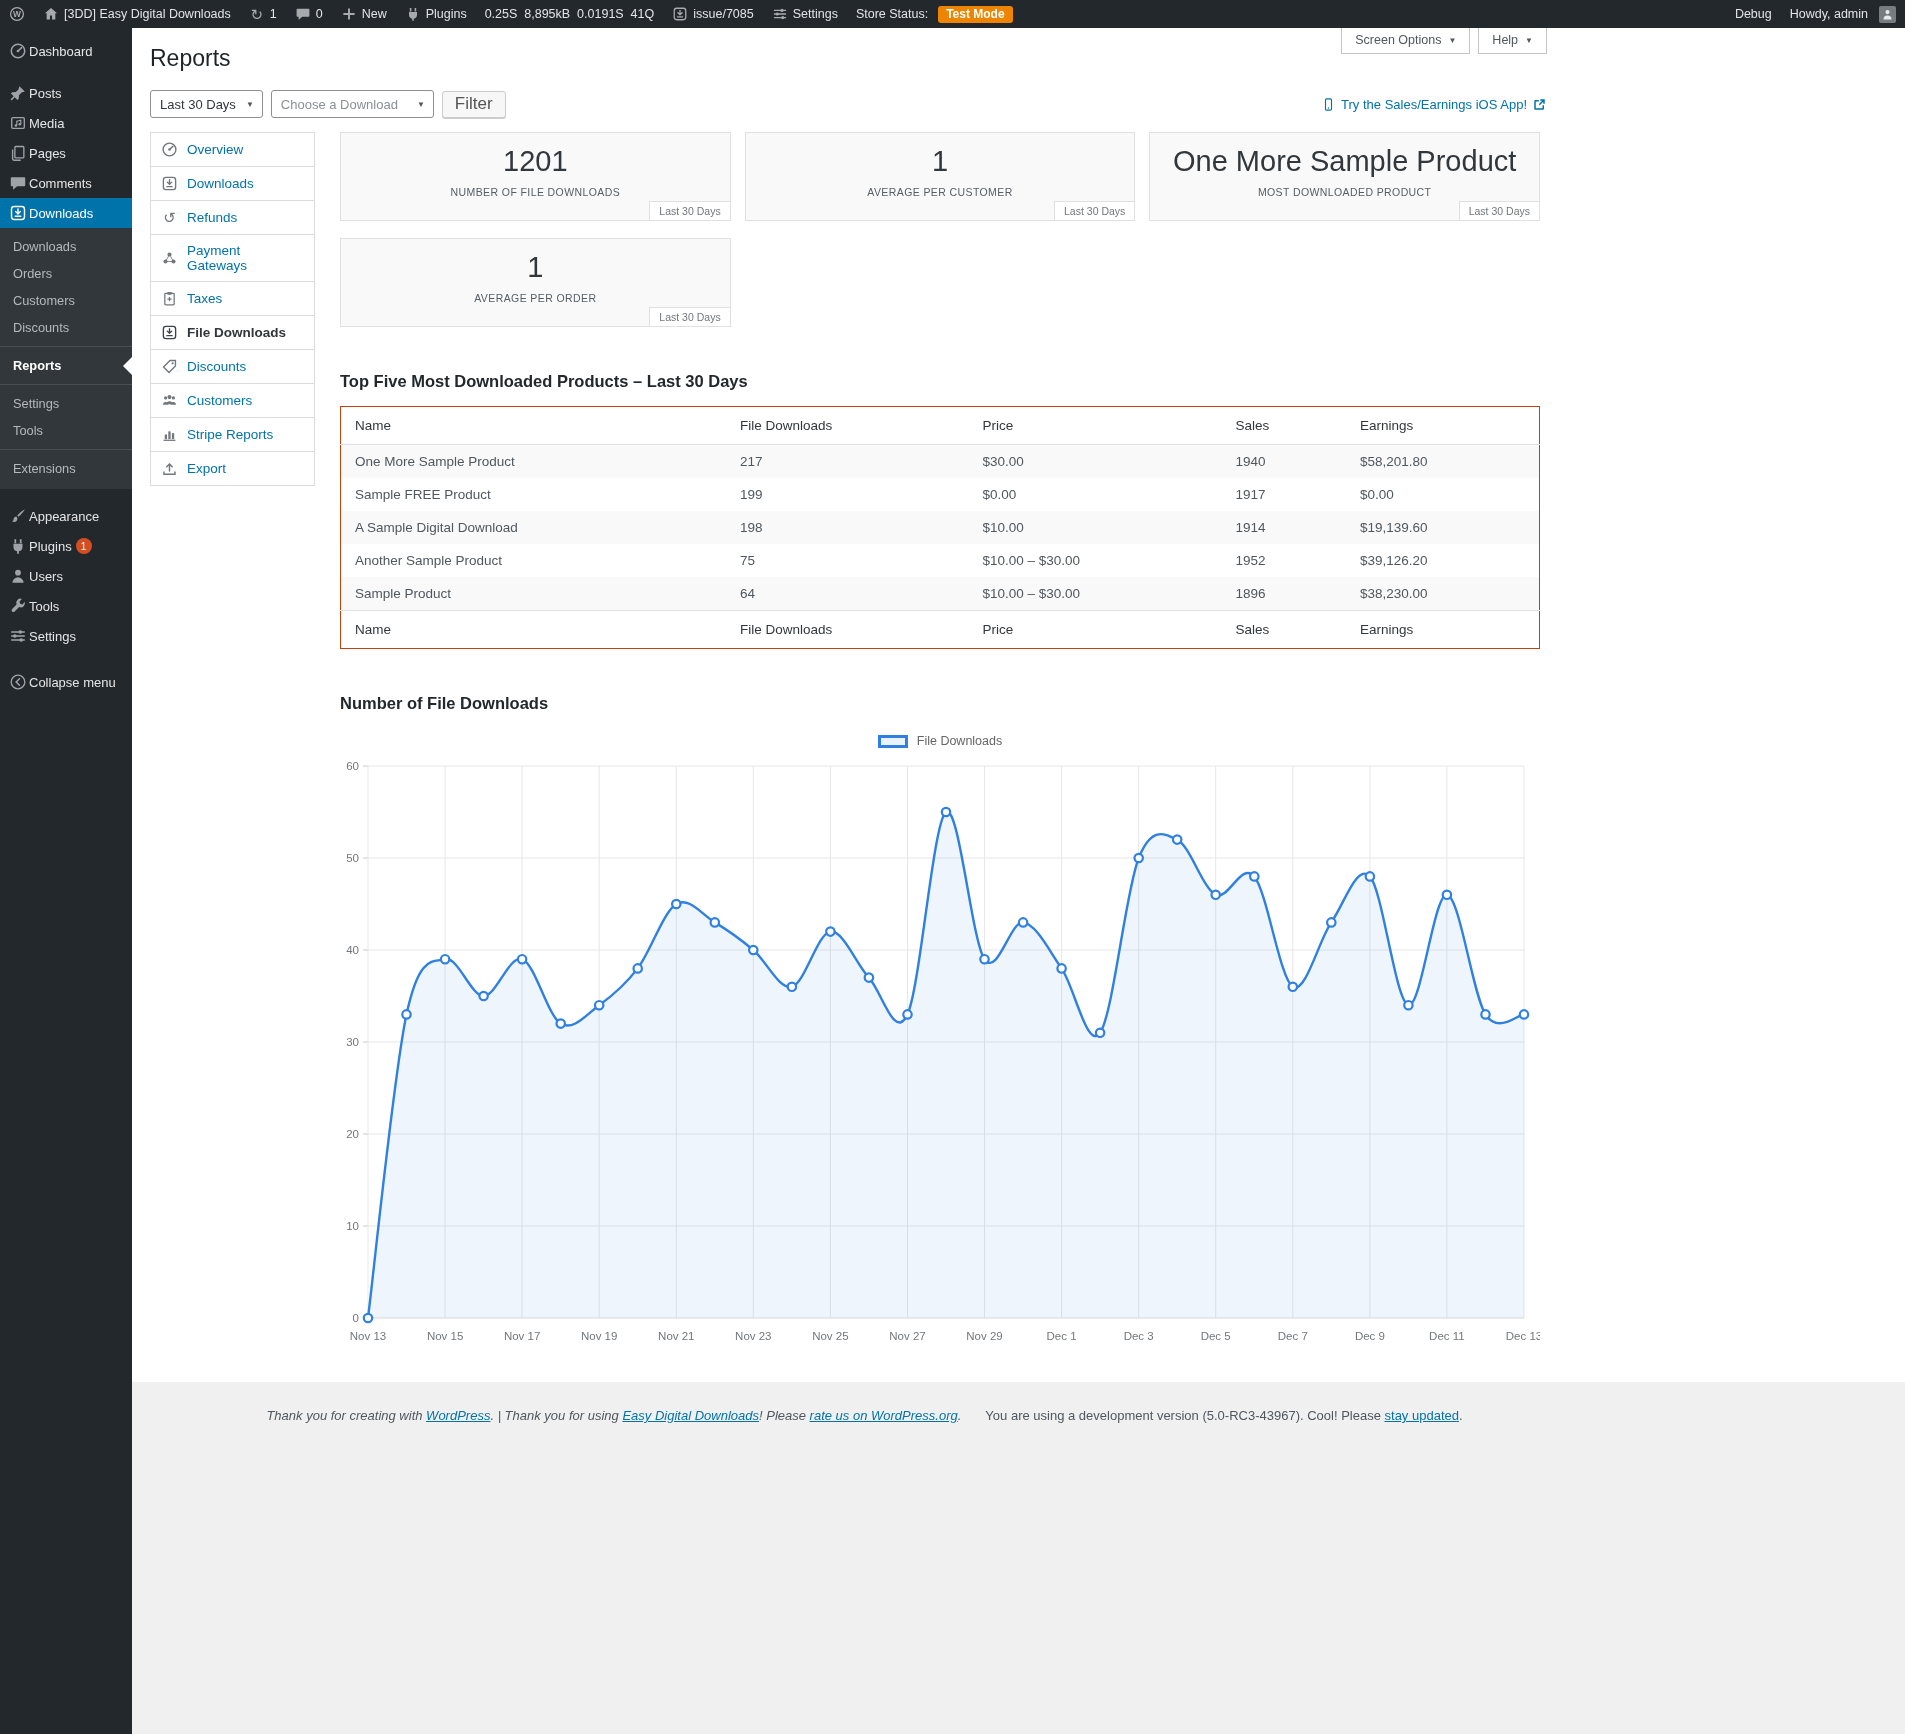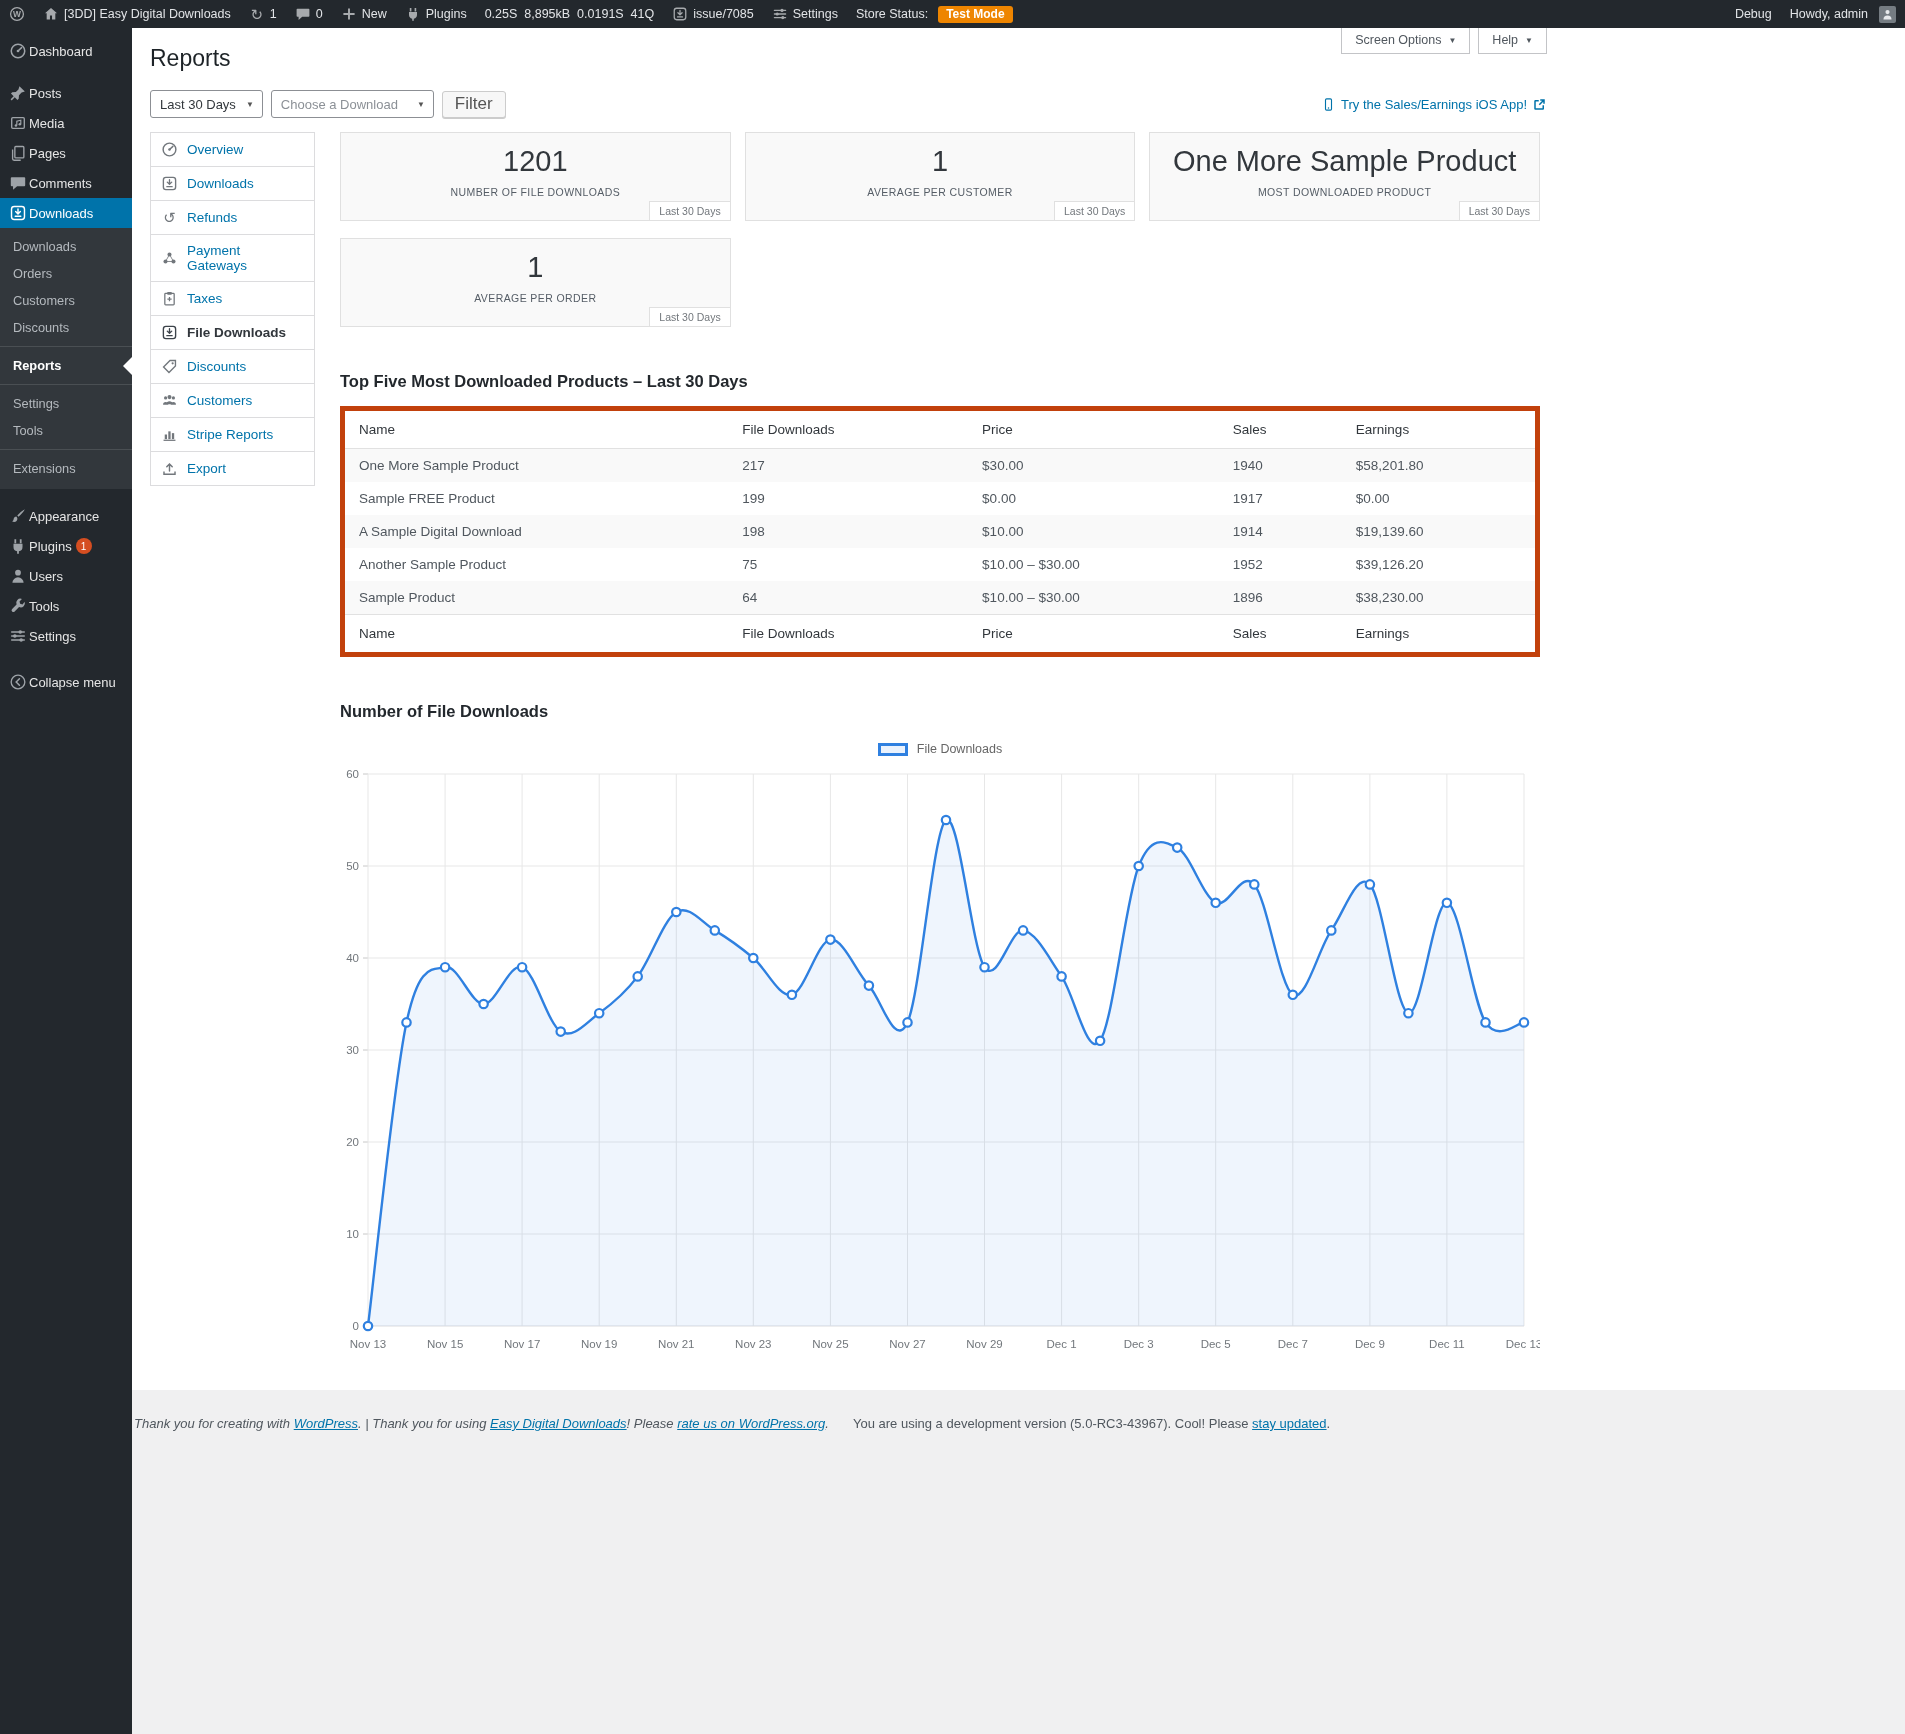--- a/index.html
+++ b/index.html
@@ -66,35 +66,35 @@
   ul.tabs li.active .icon{color:#3c434a;}
   .report-main{width:1200px;flex:none;}
 
   .tiles{display:grid;grid-template-columns:repeat(3,1fr);gap:17px 14px;}
   .tile{position:relative;background:#f9f9f9;border:1px solid #e0e0e0;min-height:89px;display:flex;flex-direction:column;align-items:center;justify-content:center;padding:10px 12px 20px;}
   .tile-value{font-size:29px;color:#32373c;line-height:1.15;text-align:center;}
   .tile-label{margin-top:7px;font-size:10.5px;letter-spacing:.4px;color:#555d66;}
   .tile-badge{position:absolute;right:-1px;bottom:-1px;background:#fff;border:1px solid #e0e0e0;padding:3px 9px;font-size:10.5px;color:#72777c;}
 
   h2.section-title{font-size:16.5px;font-weight:bold;color:#23282d;margin:45px 0 15px;}
-  table.products{width:100%;border-collapse:collapse;border:5px solid #c2410c;background:#fff;font-size:13.5px;}
+  table.products{width:100%;border-collapse:collapse;border:1px solid #c2410c;background:#fff;font-size:13.5px;}
   table.products th,table.products td{text-align:left;padding:9px 14px;font-weight:400;}
   table.products th{color:#32373c;}
   table.products td{color:#50575e;}
   table.products thead th{border-bottom:1px solid #e1e1e1;padding:11px 14px;}
   table.products tfoot th{border-top:1px solid #e1e1e1;padding:11px 14px;}
   table.products tbody tr:nth-child(odd){background:#f9f9f9;}
 
   .chart-wrap{margin-top:6px;}
   .chart-legend{display:flex;align-items:center;justify-content:center;gap:9px;padding:6px 0 8px;}
   .legend-box{width:30px;height:13px;border:3px solid var(--line);background:#eaf2fd;}
   .legend-label{font-size:12.5px;color:#666;}
   .chart-svg{display:block;}
 
-  .footer-area{margin-left:2px;width:1397px;display:flex;justify-content:flex-start;align-items:flex-start;padding:26px 0;font-size:13px;color:#50575e;gap:24px;}
+  .footer-area{margin-left:34px;width:1397px;display:flex;justify-content:center;align-items:flex-start;padding:26px 0;font-size:13px;color:#50575e;gap:24px;}
   .footer-left{font-style:italic;}
   .footer-area a{color:var(--link);text-decoration:underline;cursor:pointer;}
 </style>
 </head>
 <body>
 
 <div id="adminbar">
   <div class="ab-left">
     <span class="ab-item"><span class="icon"><svg viewBox="0 0 20 20" aria-hidden="true">
             <circle cx="10" cy="10" r="8" fill="none" stroke="currentColor" stroke-width="1.6"></circle>

